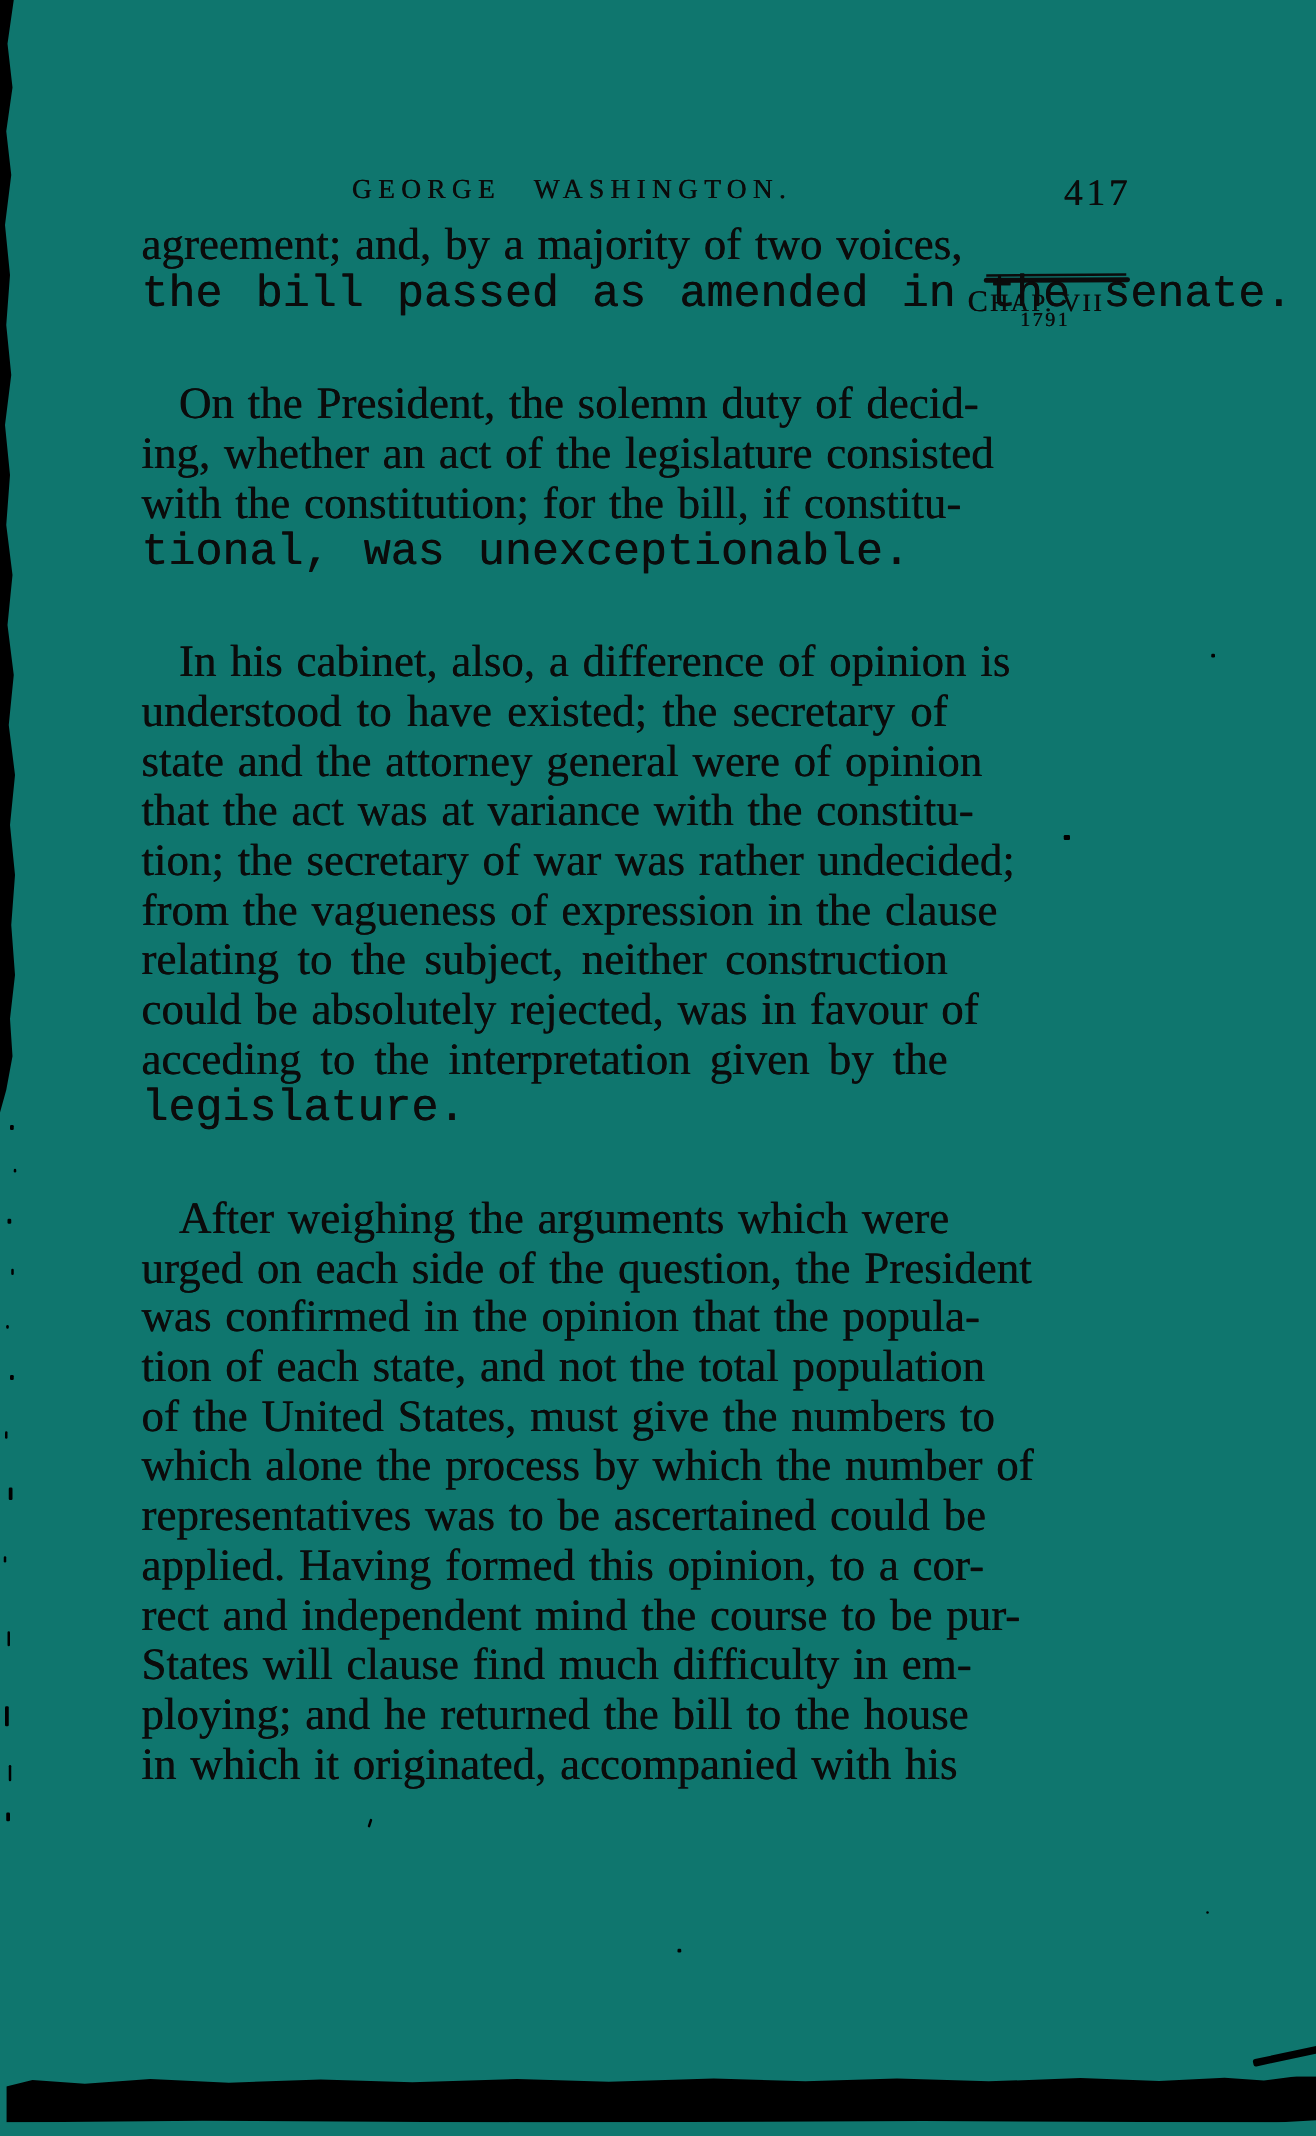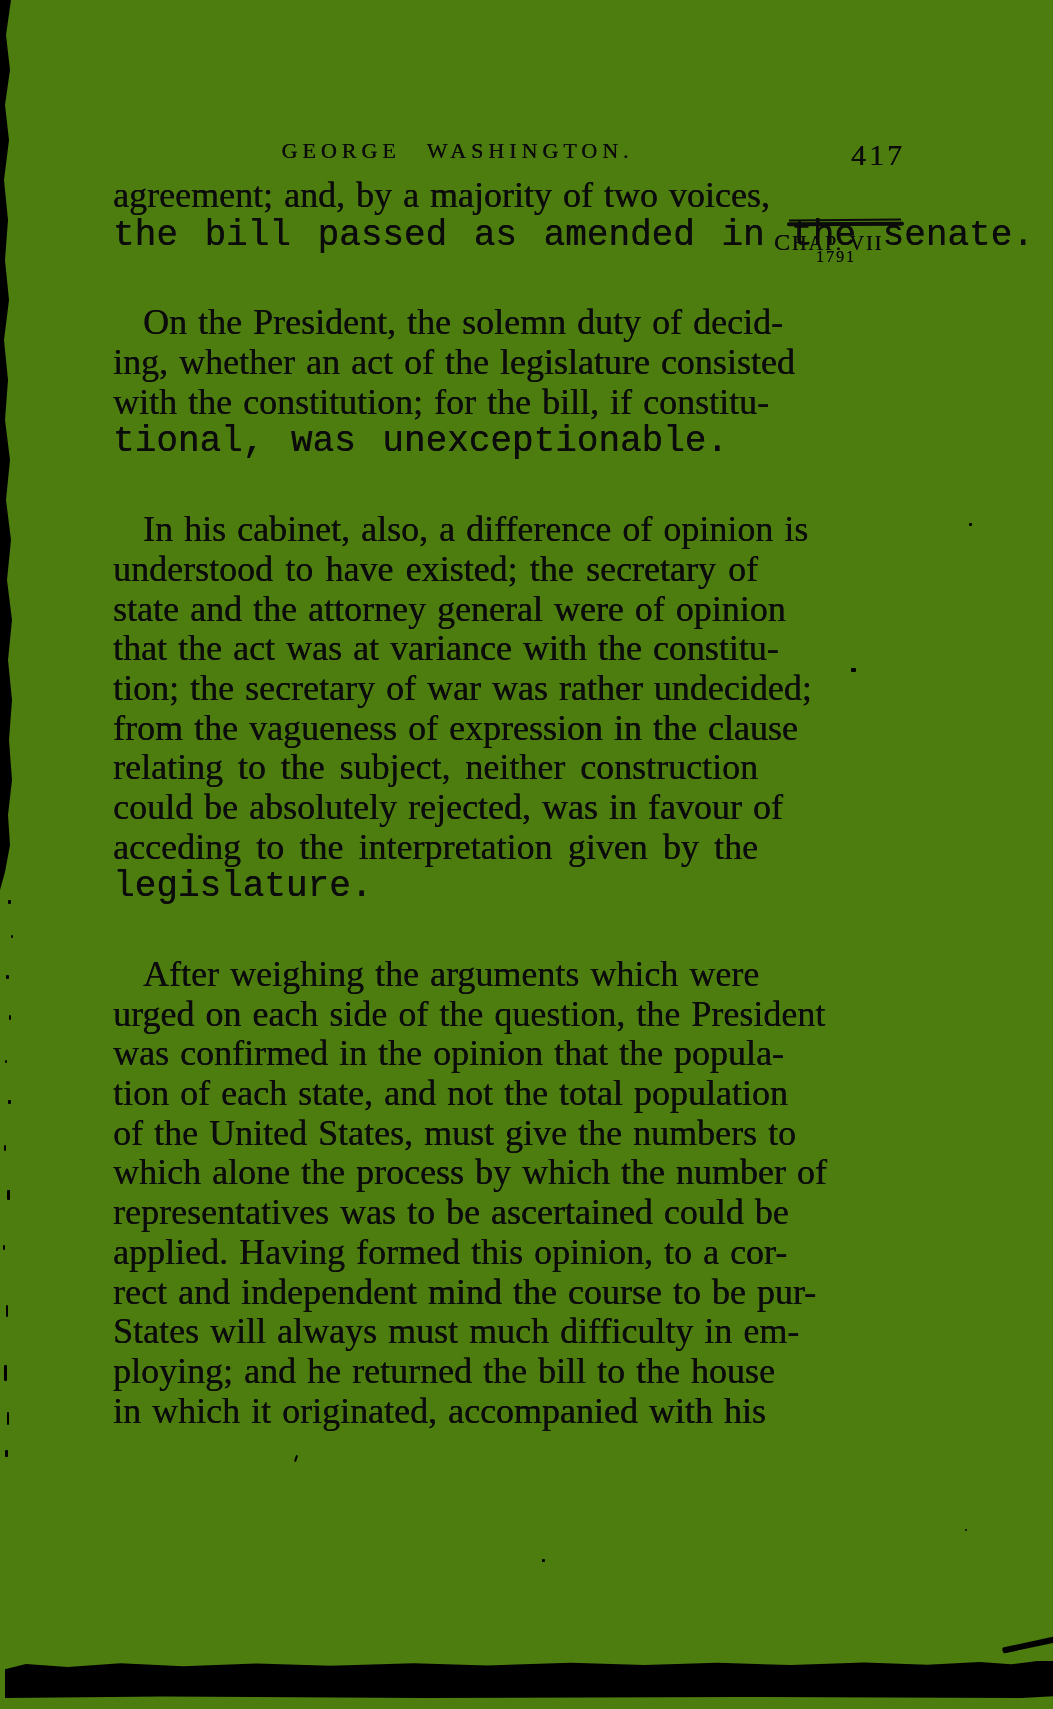--- a/index.html
+++ b/index.html
@@ -1,20 +1,20 @@
 <!DOCTYPE html>
 <html><head>
 <meta charset="utf-8">
 <style>
   * { margin:0; padding:0; box-sizing:border-box; }
   html,body { background:#ffffff; }
   body { width:1053px; height:1709px; position:relative; overflow:hidden;
          font-family:"Liberation Serif", serif; color:#0b0b0b; }
 
-  .page { position:absolute; inset:0; background:#4d7c0f; }
+  .page { position:absolute; inset:0; background:#0f766e; }
 
   
   .running-header { position:absolute; left:135px; top:138px; width:645px;
       text-align:center; font-size:22px; letter-spacing:5px; word-spacing:16px;
       white-space:nowrap; text-shadow:0.35px 0 currentColor; }
   .page-number { position:absolute; left:851px; top:138px; font-size:30px;
       letter-spacing:3px; text-shadow:0.35px 0 currentColor; }
 
   
   .chapter-note { position:absolute; left:774px; top:189px; width:140px;
@@ -100,21 +100,21 @@
     <div class="line flush">legislature.</div>
     <div class="line indent">After weighing the arguments which were</div>
     <div class="line">urged on each side of the question, the President</div>
     <div class="line">was confirmed in the opinion that the popula-</div>
     <div class="line">tion of each state, and not the total population</div>
     <div class="line">of the United States, must give the numbers to</div>
     <div class="line">which alone the process by which the number of</div>
     <div class="line">representatives was to be ascertained could be</div>
     <div class="line">applied. Having formed this opinion, to a cor-</div>
     <div class="line">rect and independent mind the course to be pur-</div>
-    <div class="line">States will always must much difficulty in em-</div>
+    <div class="line">States will clause find much difficulty in em-</div>
     <div class="line">ploying; and he returned the bill to the house</div>
     <div class="line">in which it originated, accompanied with his</div>
   </div>
 
   <i class="speck" style="left:969px;top:523px;width:3px;height:3px;"></i>
   <i class="speck" style="left:851px;top:668px;width:5px;height:4px;"></i>
   <i class="speck" style="left:295px;top:1455px;width:2px;height:7px;transform:rotate(18deg);"></i>
   <i class="speck" style="left:965px;top:1529px;width:2px;height:2px;"></i>
   <i class="speck" style="left:542px;top:1559px;width:3px;height:3px;"></i>
 

